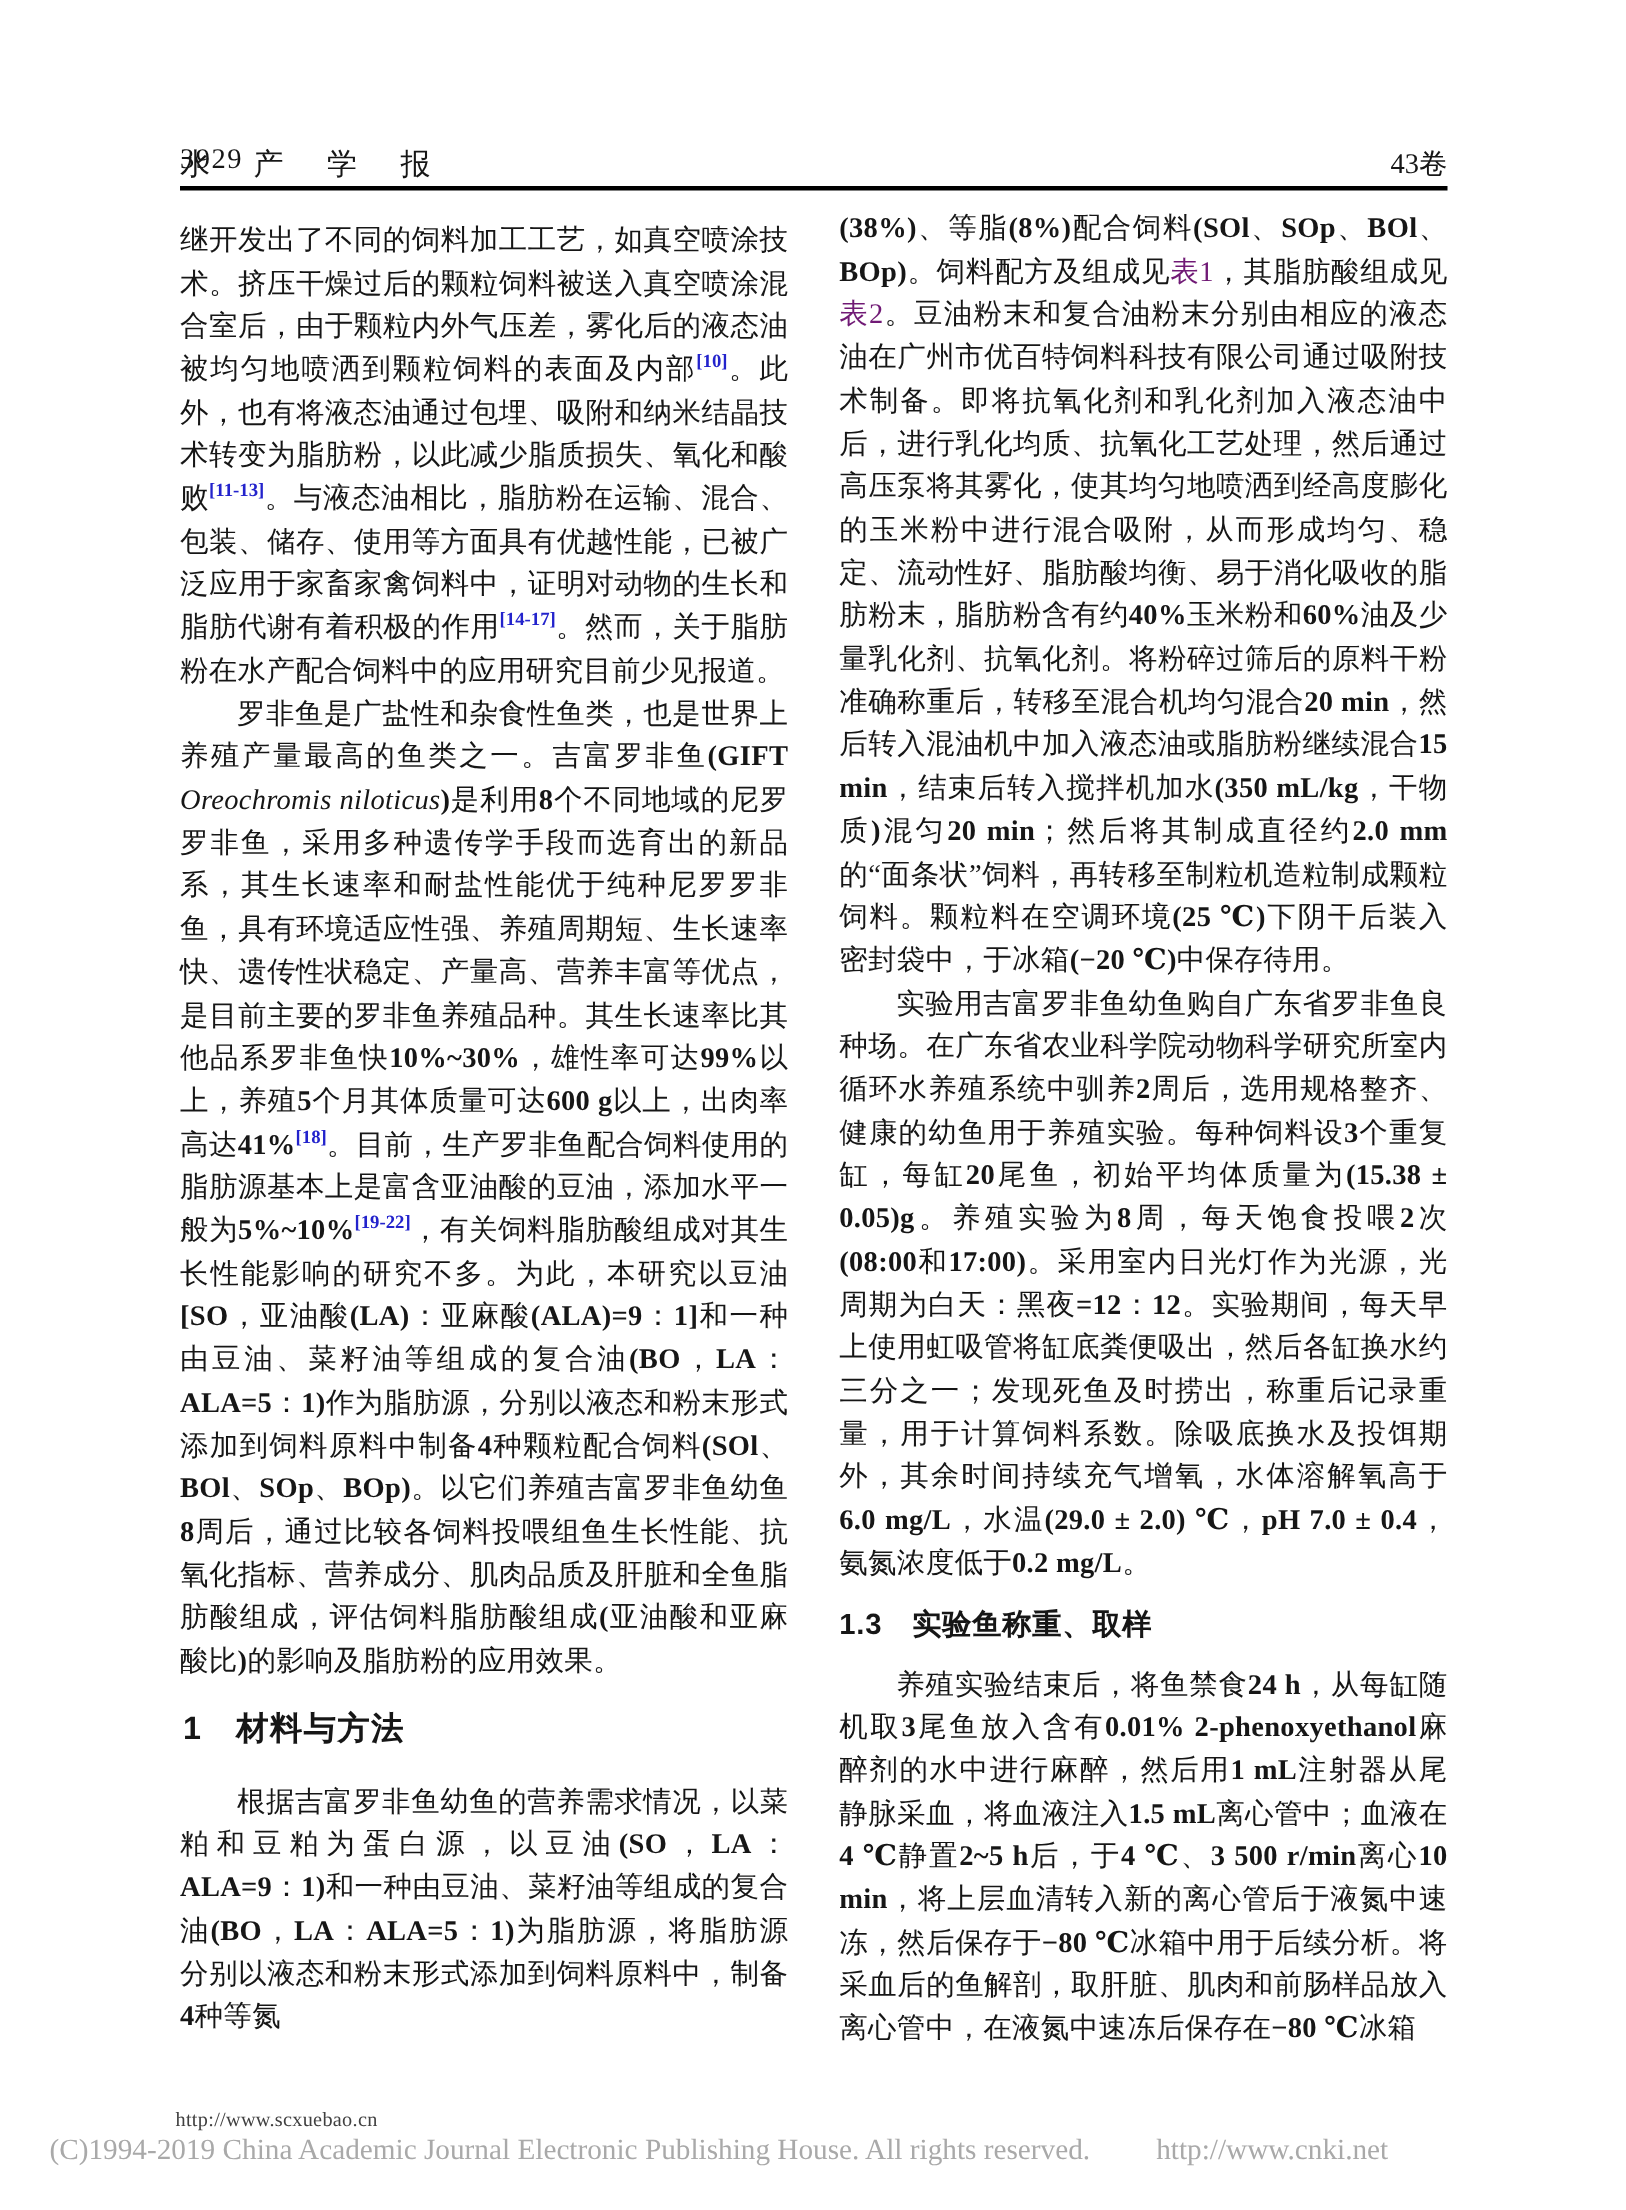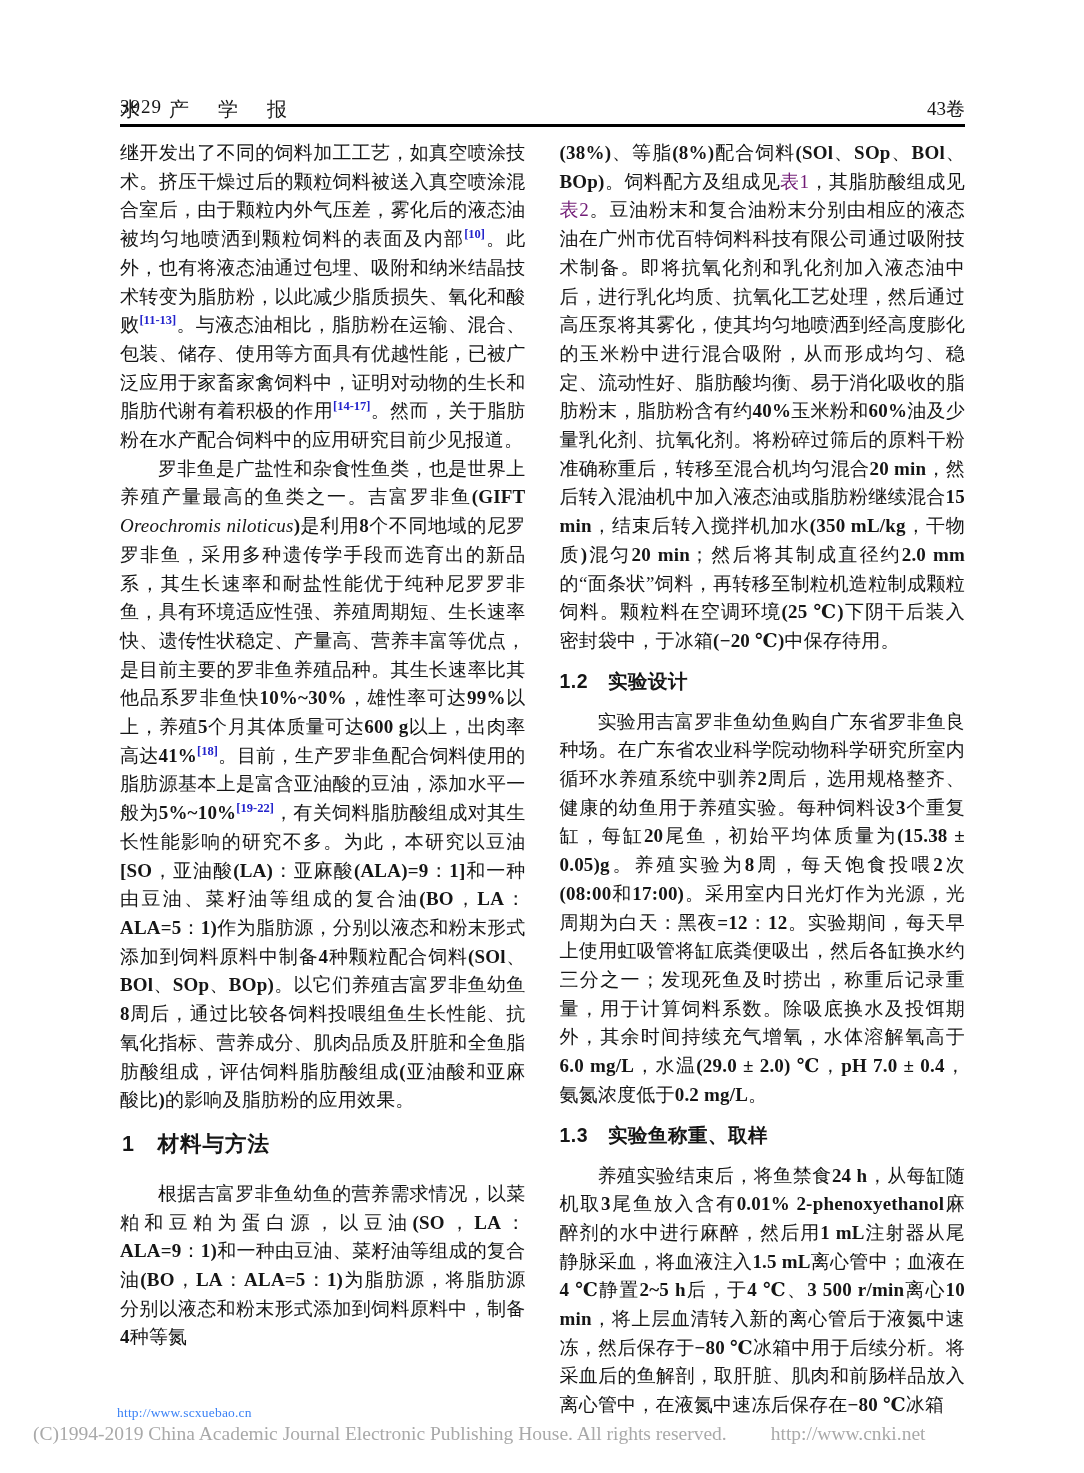--- a/index.html
+++ b/index.html
@@ -6,21 +6,21 @@
   body{
     width:1084px;height:1473px;position:relative;background:#ffffff;
     font-family:"Liberation Serif","DejaVu Serif",serif;color:#161616;
     overflow:hidden;
   }
   .hdr{position:absolute;left:120px;top:96px;width:845px;height:26px;font-size:19px;}
   .hdr .pgnum{position:absolute;left:0;top:0;letter-spacing:1px;}
   .hdr .jtitle{position:absolute;left:0;right:0;top:0;text-align:left;font-size:20px;letter-spacing:12px;}
   .hdr .vol{position:absolute;right:0;top:0;}
   .rule{position:absolute;left:120px;top:124px;width:845px;height:2.5px;background:#000;}
-  .cols{position:absolute;left:120px;top:139px;width:845px;display:flex;gap:34px;}
+  .cols{position:absolute;left:120px;top:139px;width:845px;display:flex;gap:34px;align-items:center;}
   .col{flex:1 1 0;min-width:0;}
   .para{
     margin:0;font-size:19px;line-height:28.7px;text-align:justify;
     text-justify:inter-ideograph;letter-spacing:0.2px;
   }
   .para.indent{text-indent:2em;}
   .lat{font-weight:600;}
   .ital{font-style:italic;}
   .ref{
     color:#2323cc;font-weight:600;font-size:12.5px;vertical-align:super;
@@ -29,21 +29,21 @@
   .tlink{color:#701a75;}
   .h1{
     font-family:"Liberation Sans","DejaVu Sans",sans-serif;
     font-size:21.5px;line-height:30px;margin:14px 0 21px 2px;letter-spacing:1px;font-weight:bold;
   }
   .h2{
     font-family:"Liberation Sans","DejaVu Sans",sans-serif;font-weight:bold;
     font-size:19.5px;line-height:28px;margin:11px 0 13px 0;letter-spacing:0.5px;
   }
   .site-url{
-    position:absolute;left:117px;top:1405px;font-size:13.5px;color:#3b82f6;
+    position:absolute;left:117px;top:1405px;font-size:13.5px;color:#404040;
     letter-spacing:0.2px;text-decoration:none;text-align:right;
   }
   .gray-footer{
     position:absolute;left:33px;top:1423px;width:1020px;font-size:19.5px;
     color:#a9a9a9;white-space:nowrap;
   }
   .gray-footer .cnki{margin-left:44px;color:#a9a9a9;text-decoration:none;}
 </style>
 </head>
 <body>
@@ -57,21 +57,20 @@
 
 <div class="cols">
   <div class="col" id="left-col">
       <p class="para">继开发出了不同的饲料加工工艺，如真空喷涂技术。挤压干燥过后的颗粒饲料被送入真空喷涂混合室后，由于颗粒内外气压差，雾化后的液态油被均匀地喷洒到颗粒饲料的表面及内部<span class="ref">[10]</span>。此外，也有将液态油通过包埋、吸附和纳米结晶技术转变为脂肪粉，以此减少脂质损失、氧化和酸败<span class="ref">[11-13]</span>。与液态油相比，脂肪粉在运输、混合、包装、储存、使用等方面具有优越性能，已被广泛应用于家畜家禽饲料中，证明对动物的生长和脂肪代谢有着积极的作用<span class="ref">[14-17]</span>。然而，关于脂肪粉在水产配合饲料中的应用研究目前少见报道。</p>
       <p class="para indent">罗非鱼是广盐性和杂食性鱼类，也是世界上养殖产量最高的鱼类之一。吉富罗非鱼<span class="lat">(GIFT </span><span class="ital">Oreochromis niloticus</span><span class="lat">)</span>是利用<span class="lat">8</span>个不同地域的尼罗罗非鱼，采用多种遗传学手段而选育出的新品系，其生长速率和耐盐性能优于纯种尼罗罗非鱼，具有环境适应性强、养殖周期短、生长速率快、遗传性状稳定、产量高、营养丰富等优点，是目前主要的罗非鱼养殖品种。其生长速率比其他品系罗非鱼快<span class="lat">10%~30%</span>，雄性率可达<span class="lat">99%</span>以上，养殖<span class="lat">5</span>个月其体质量可达<span class="lat">600 g</span>以上，出肉率高达<span class="lat">41%</span><span class="ref">[18]</span>。目前，生产罗非鱼配合饲料使用的脂肪源基本上是富含亚油酸的豆油，添加水平一般为<span class="lat">5%~10%</span><span class="ref">[19-22]</span>，有关饲料脂肪酸组成对其生长性能影响的研究不多。为此，本研究以豆油<span class="lat">[SO</span>，亚油酸<span class="lat">(LA)</span>：亚麻酸<span class="lat">(ALA)=9</span>：<span class="lat">1]</span>和一种由豆油、菜籽油等组成的复合油<span class="lat">(BO</span>，<span class="lat">LA</span>：<span class="lat">ALA=5</span>：<span class="lat">1)</span>作为脂肪源，分别以液态和粉末形式添加到饲料原料中制备<span class="lat">4</span>种颗粒配合饲料<span class="lat">(SOl</span>、<span class="lat">BOl</span>、<span class="lat">SOp</span>、<span class="lat">BOp)</span>。以它们养殖吉富罗非鱼幼鱼<span class="lat">8</span>周后，通过比较各饲料投喂组鱼生长性能、抗氧化指标、营养成分、肌肉品质及肝脏和全鱼脂肪酸组成，评估饲料脂肪酸组成<span class="lat">(</span>亚油酸和亚麻酸比<span class="lat">)</span>的影响及脂肪粉的应用效果。</p>
       <div class="h1">1　材料与方法</div>
       <p class="para indent">根据吉富罗非鱼幼鱼的营养需求情况，以菜粕和豆粕为蛋白源，以豆油<span class="lat">(SO</span>，<span class="lat">LA</span>：<span class="lat">ALA=9</span>：<span class="lat">1)</span>和一种由豆油、菜籽油等组成的复合油<span class="lat">(BO</span>，<span class="lat">LA</span>：<span class="lat">ALA=5</span>：<span class="lat">1)</span>为脂肪源，将脂肪源分别以液态和粉末形式添加到饲料原料中，制备<span class="lat">4</span>种等氮</p>
     </div>
   <div class="col" id="right-col">
       <p class="para"><span class="lat">(38%)</span>、等脂<span class="lat">(8%)</span>配合饲料<span class="lat">(SOl</span>、<span class="lat">SOp</span>、<span class="lat">BOl</span>、<span class="lat">BOp)</span>。饲料配方及组成见<span class="tlink">表1</span>，其脂肪酸组成见<span class="tlink">表2</span>。豆油粉末和复合油粉末分别由相应的液态油在广州市优百特饲料科技有限公司通过吸附技术制备。即将抗氧化剂和乳化剂加入液态油中后，进行乳化均质、抗氧化工艺处理，然后通过高压泵将其雾化，使其均匀地喷洒到经高度膨化的玉米粉中进行混合吸附，从而形成均匀、稳定、流动性好、脂肪酸均衡、易于消化吸收的脂肪粉末，脂肪粉含有约<span class="lat">40%</span>玉米粉和<span class="lat">60%</span>油及少量乳化剂、抗氧化剂。将粉碎过筛后的原料干粉准确称重后，转移至混合机均匀混合<span class="lat">20 min</span>，然后转入混油机中加入液态油或脂肪粉继续混合<span class="lat">15 min</span>，结束后转入搅拌机加水<span class="lat">(350 mL/kg</span>，干物质<span class="lat">)</span>混匀<span class="lat">20 min</span>；然后将其制成直径约<span class="lat">2.0 mm</span>的“面条状”饲料，再转移至制粒机造粒制成颗粒饲料。颗粒料在空调环境<span class="lat">(25 ℃)</span>下阴干后装入密封袋中，于冰箱<span class="lat">(−20 ℃)</span>中保存待用。</p>
-      <div class="h2">1.2　实验设计</div>
       <p class="para indent">实验用吉富罗非鱼幼鱼购自广东省罗非鱼良种场。在广东省农业科学院动物科学研究所室内循环水养殖系统中驯养<span class="lat">2</span>周后，选用规格整齐、健康的幼鱼用于养殖实验。每种饲料设<span class="lat">3</span>个重复缸，每缸<span class="lat">20</span>尾鱼，初始平均体质量为<span class="lat">(15.38 ± 0.05)g</span>。养殖实验为<span class="lat">8</span>周，每天饱食投喂<span class="lat">2</span>次<span class="lat">(08:00</span>和<span class="lat">17:00)</span>。采用室内日光灯作为光源，光周期为白天：黑夜<span class="lat">=12</span>：<span class="lat">12</span>。实验期间，每天早上使用虹吸管将缸底粪便吸出，然后各缸换水约三分之一；发现死鱼及时捞出，称重后记录重量，用于计算饲料系数。除吸底换水及投饵期外，其余时间持续充气增氧，水体溶解氧高于<span class="lat">6.0 mg/L</span>，水温<span class="lat">(29.0 ± 2.0) ℃</span>，<span class="lat">pH 7.0 ± 0.4</span>，氨氮浓度低于<span class="lat">0.2 mg/L</span>。</p>
       <div class="h2">1.3　实验鱼称重、取样</div>
       <p class="para indent">养殖实验结束后，将鱼禁食<span class="lat">24 h</span>，从每缸随机取<span class="lat">3</span>尾鱼放入含有<span class="lat">0.01% 2-phenoxyethanol</span>麻醉剂的水中进行麻醉，然后用<span class="lat">1 mL</span>注射器从尾静脉采血，将血液注入<span class="lat">1.5 mL</span>离心管中；血液在<span class="lat">4 ℃</span>静置<span class="lat">2~5 h</span>后，于<span class="lat">4 ℃</span>、<span class="lat">3 500 r/min</span>离心<span class="lat">10 min</span>，将上层血清转入新的离心管后于液氮中速冻，然后保存于<span class="lat">−80 ℃</span>冰箱中用于后续分析。将采血后的鱼解剖，取肝脏、肌肉和前肠样品放入离心管中，在液氮中速冻后保存在<span class="lat">−80 ℃</span>冰箱</p>
     </div>
 </div>
 
 <a class="site-url" href="#">http://www.scxuebao.cn</a>
 <div class="gray-footer">
   <span>(C)1994-2019 China Academic Journal Electronic Publishing House. All rights reserved.</span><a class="cnki" href="#">http://www.cnki.net</a>
 </div>

